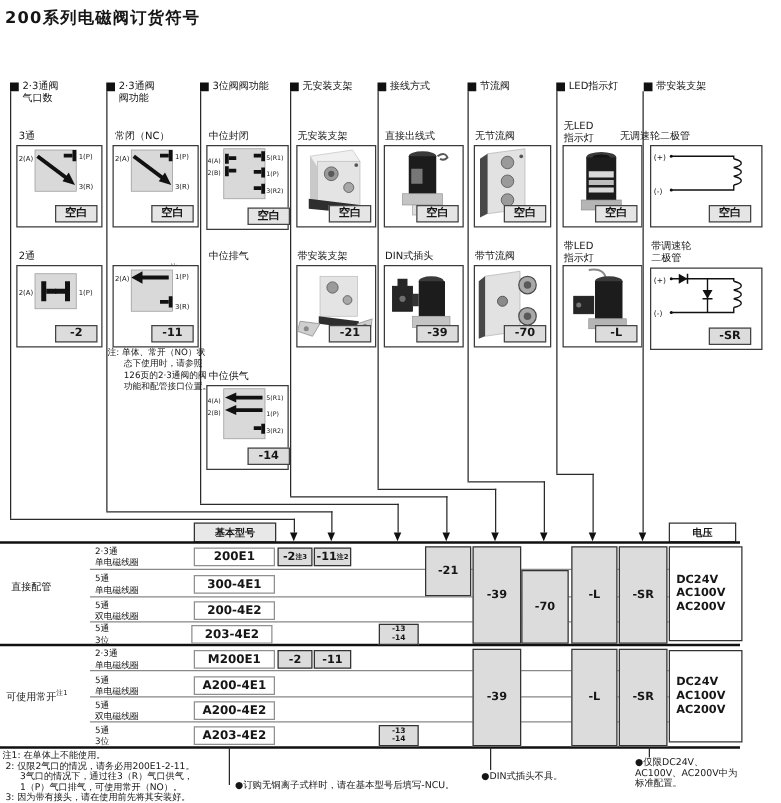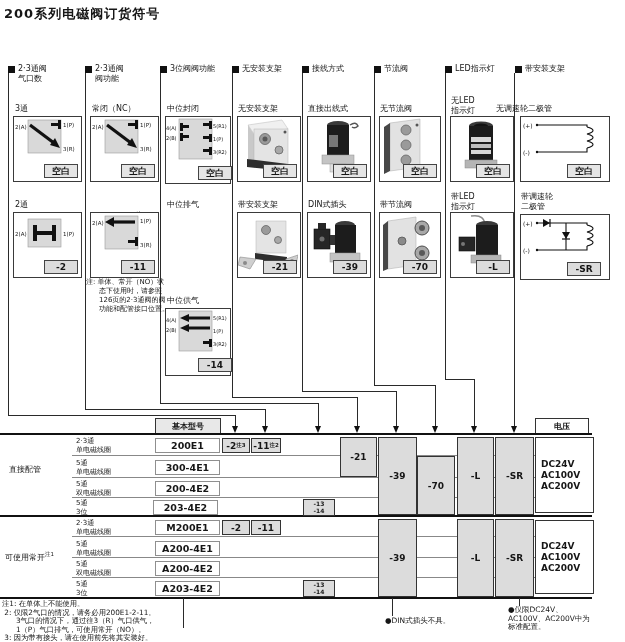--- a/index.html
+++ b/index.html
@@ -435,20 +435,21 @@
 AC100V
 AC200V</div>
 
   <div class="note pre" style="left:2px;top:600px;font-size:7.3px;">注1: 在单体上不能使用。
  2: 仅限2气口的情况，请务必用200E1-2-11。
       3气口的情况下，通过往3（R）气口供气，
       1（P）气口排气，可使用常开（NO）。
  3: 因为带有接头，请在使用前先将其安装好。</div>
 
   <div class="vl" style="left:183px;top:598px;height:30px;"></div>
+  <div class="note" style="left:188px;top:624px;width:240px;">●订购无铜离子式样时，请在基本型号后填写-NCU。</div>
 
   <div class="vl" style="left:392px;top:598px;height:18px;"></div>
   <div class="note" style="left:385px;top:617px;width:110px;">●DIN式插头不具。</div>
 
   <div class="vl" style="left:519px;top:598px;height:8px;"></div>
   <div class="note" style="left:508px;top:606px;width:100px;">●仅限DC24V、
 AC100V、AC200V中为
 标准配置。</div>
 
 </div>

